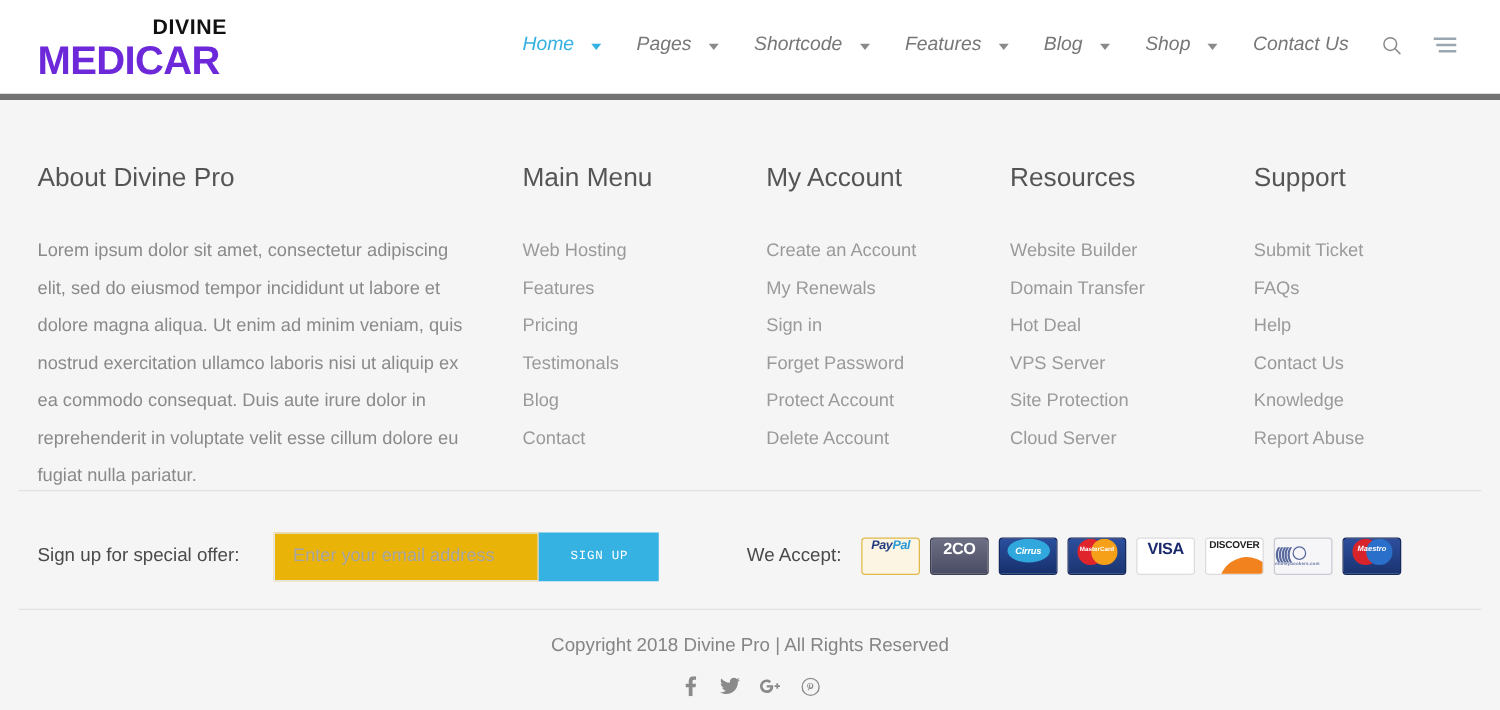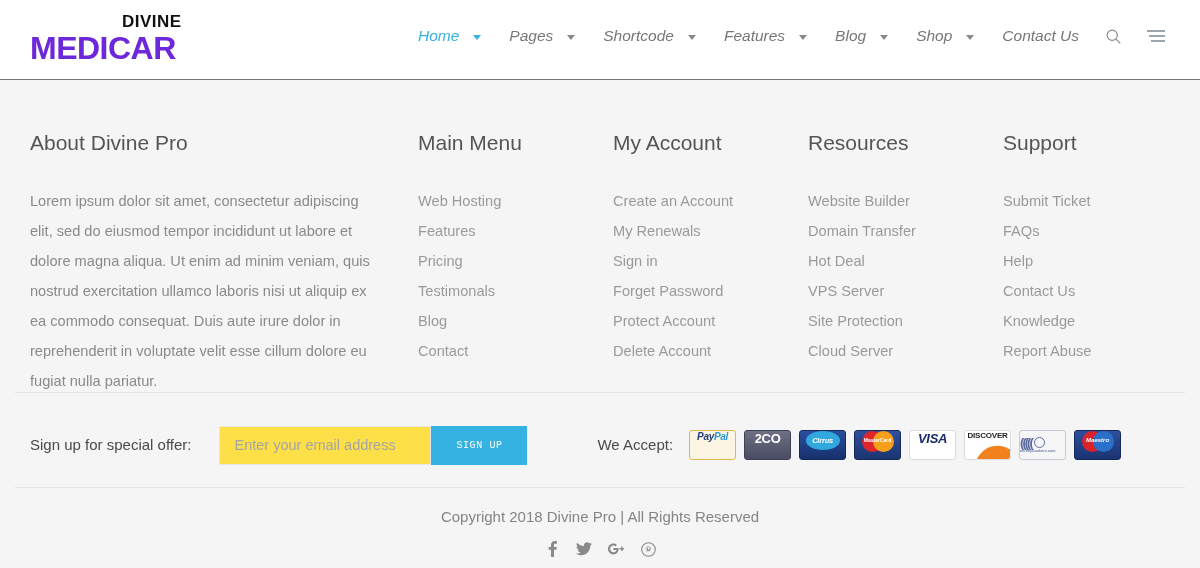--- a/index.html
+++ b/index.html
@@ -11,21 +11,21 @@
     background: #f5f5f5;
   }
 
   
   .header {
     position: absolute;
     top: 0; left: 0;
     width: 1200px;
     height: 80px;
     background: #ffffff;
-    border-bottom: 1px solid #737373;
+    border-bottom: 5px solid #737373;
   }
   .logo {
     position: absolute;
     left: 30px;
     top: 12px;
     width: 230px;
     height: 50px;
   }
   .logo-divine {
     position: absolute;
@@ -156,21 +156,21 @@
     font-size: 15px;
     color: #4a4a4a;
     line-height: 20px;
     white-space: nowrap;
   }
   .email-input {
     margin-left: 28px;
     width: 212px;
     height: 39px;
     border: 1px solid #e6e6e6;
-    background: #fde047;
+    background: #eab308;
     padding: 16px 14px;
     font-size: 14.5px;
     color: #444;
     font-family: "Liberation Sans", sans-serif;
     outline: none;
   }
   .email-input::placeholder { color: #a5a5a5; }
   .signup-btn {
     width: 96px;
     height: 39px;
@@ -241,21 +241,20 @@
   .mc-circles { position: relative; width: 34px; height: 21px; }
   .mc-c1 { position:absolute; left:1px; top:0; width:21px; height:21px; border-radius:50%; background:#e0242c; }
   .mc-c2 { position:absolute; right:1px; top:0; width:21px; height:21px; border-radius:50%; background:#f6a01a; }
   .mc-txt { position:absolute; left:0; top:6px; width:34px; text-align:center; font-size:5px; color:#fff; font-weight:700; z-index:3;}
   .card-visa {
     background: #ffffff;
     border: 1px solid #dcdcdc;
     color: #1a2a6c;
     font-size: 13px;
     font-weight: 700;
-    font-style: italic;
     letter-spacing: -0.3px;
   }
   .card-discover {
     background: #ffffff;
     border: 1px solid #dcdcdc;
     position: relative;
   }
   .card-discover .dtxt {
     color: #222; font-size: 8px; font-weight: 700; letter-spacing:-0.2px;
     position: relative; z-index: 2; margin-bottom: 20px;

